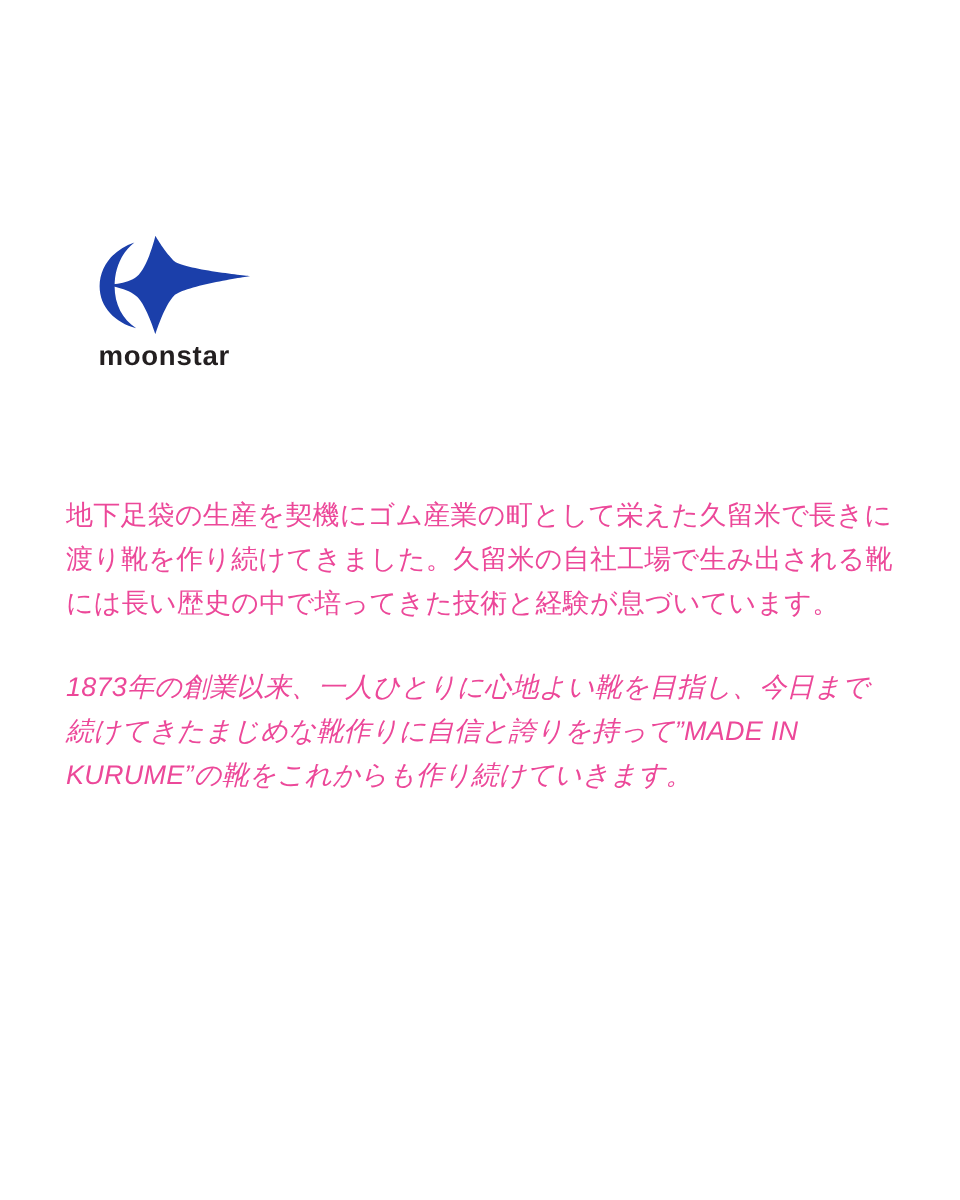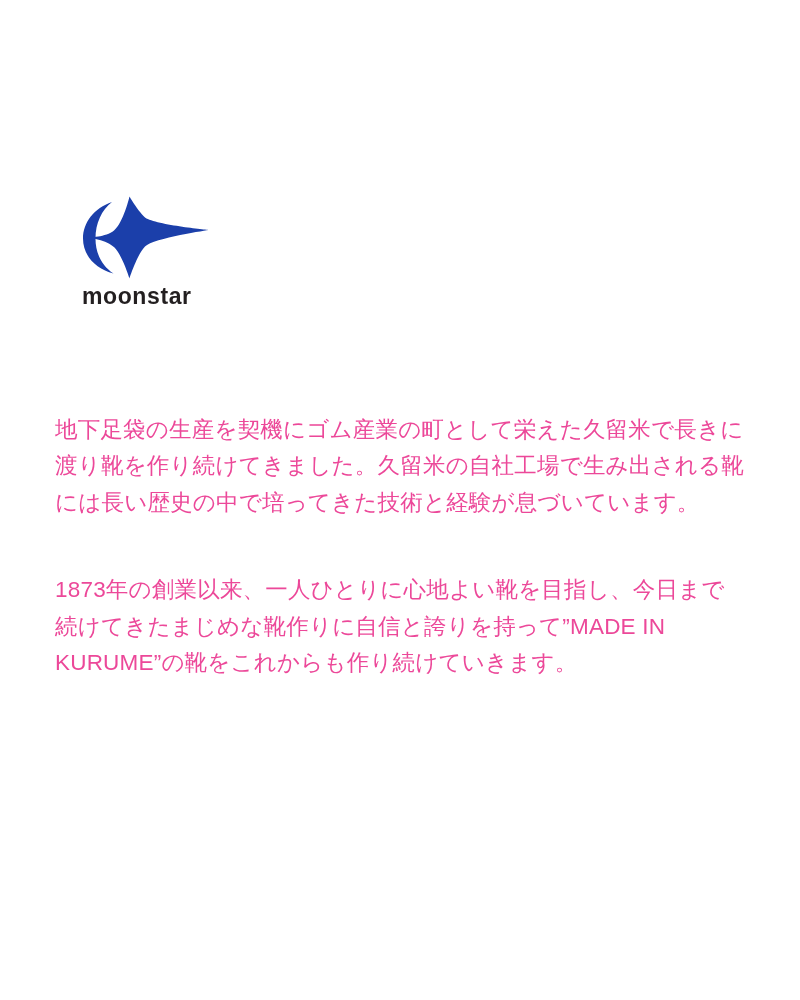--- a/index.html
+++ b/index.html
@@ -47,21 +47,22 @@
   .para {
     margin: 0;
     font-size: 22.5px;
     line-height: 1.62;
     letter-spacing: 0.2px;
     color: #ec4899;
     font-weight: 400;
     text-align: left;
   }
   .para + .para {
-    margin-top: 51px;
+    margin-top: 34px;
+    font-style: italic;
   }
 </style>
 </head>
 <body>
 
 <div class="page">
 
   <div class="brand-block">
     <svg class="brand-mark" viewBox="0 0 130 92" aria-hidden="true">
       <path d="M47.5 6.5 C47.5 6.5 41.5 32.5 32 40.5 C24 47.2 6.5 47.5 6.5 47.5 C6.5 47.5 25 50 32.5 57.5 C40.2 65.2 47.5 88.5 47.5 88.5 C47.5 88.5 55 64.5 63 56.5 C71.5 48 127 40 127 40 C127 40 70 34.5 62.5 27 C55 19.5 47.5 6.5 47.5 6.5 Z" fill="#1b3faa"></path>

